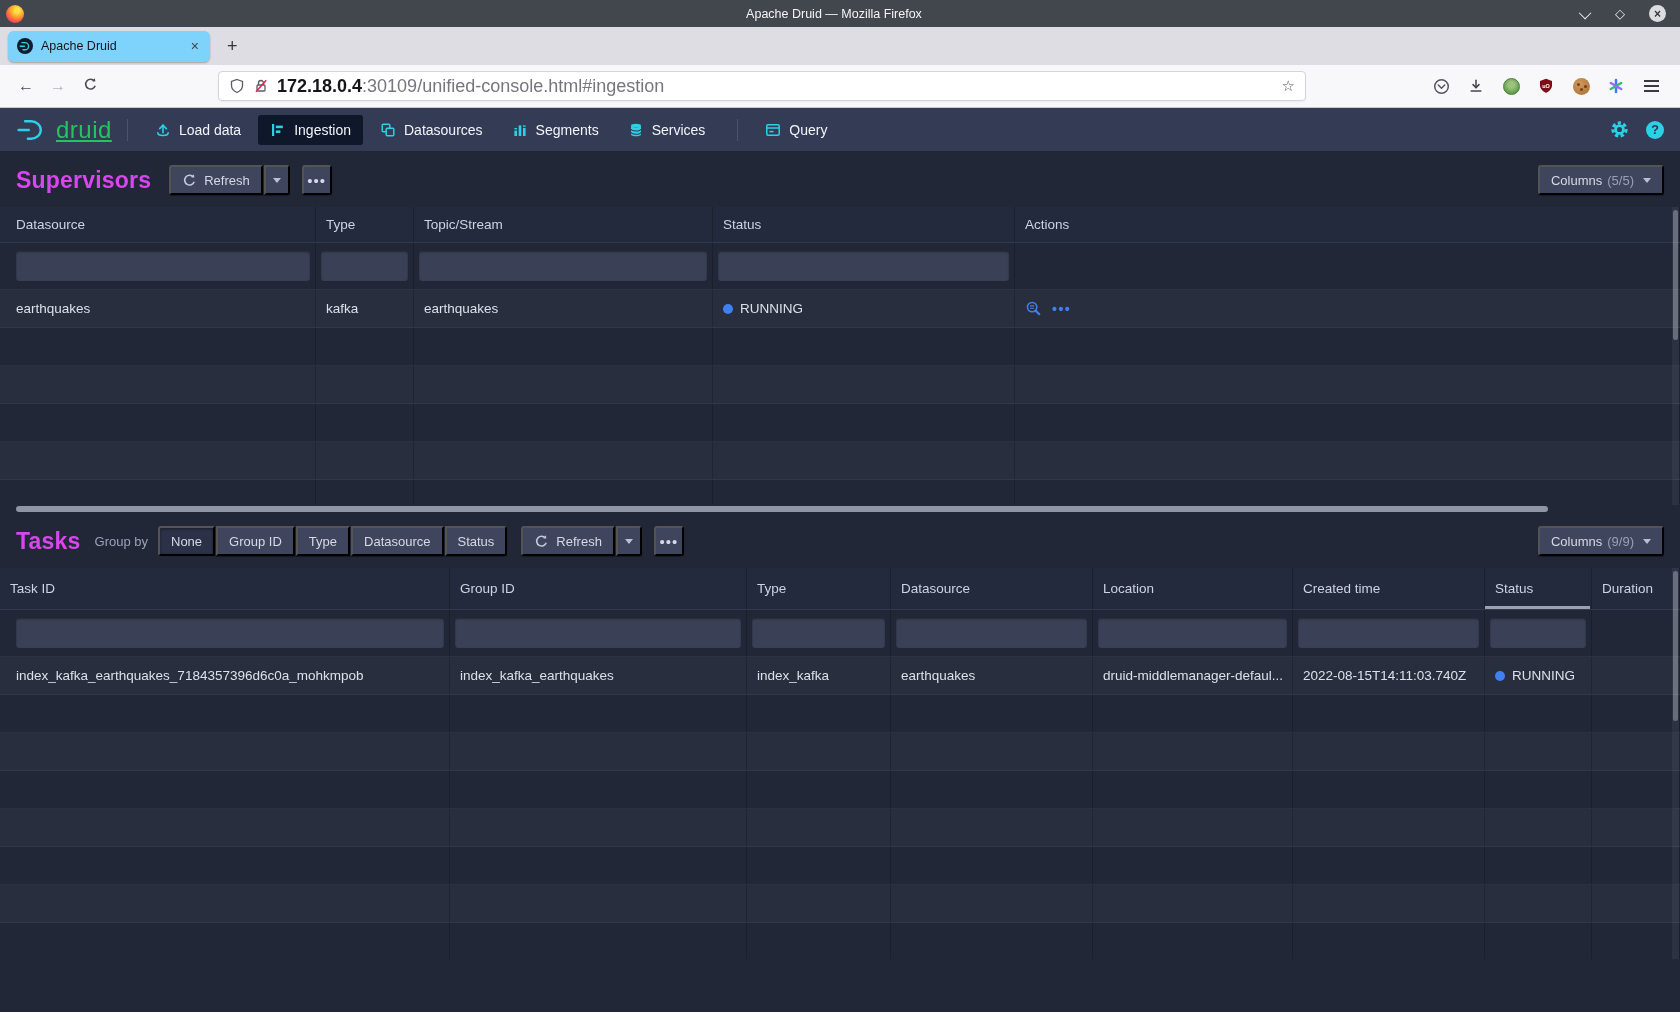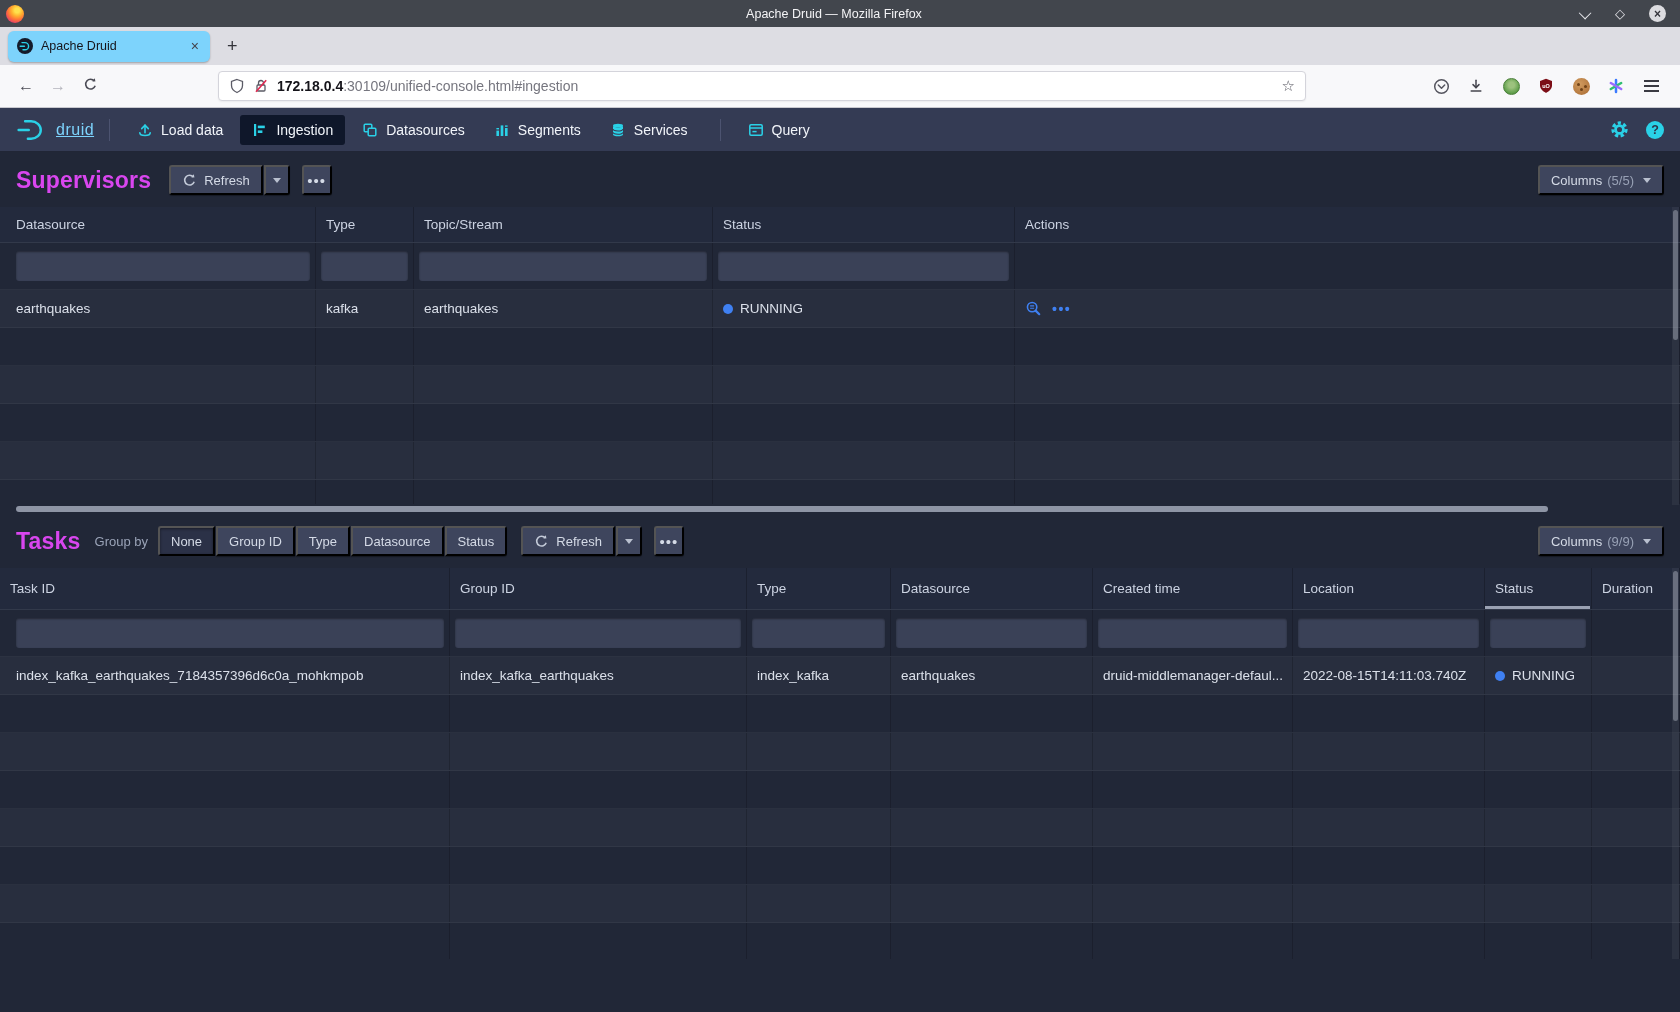--- a/index.html
+++ b/index.html
@@ -23,37 +23,37 @@
   .tab-title { font-size:12.5px; color:#15141a; margin-left:8px; flex:1; }
   .tab-close { color:#43434b; font-size:14px; padding:0 2px; }
   .newtab { margin-left:17px; color:#33333a; font-size:18px; line-height:1; }
 
   
   .toolbar { height:43px; background:#f8f8fa; border-bottom:1px solid #c9c9cf; display:flex; align-items:center; padding:0 10px; flex:none; }
   .navbtn { width:32px; text-align:center; font-size:16px; color:#4b4b55; }
   .navbtn.disabled { color:#b4b4bc; }
   .urlbar { margin-left:112px; width:1088px; height:30px; background:#ffffff; border:1px solid #d4d4db; border-radius:4px; display:flex; align-items:center; padding:0 10px; box-shadow:0 1px 2px rgba(0,0,0,.06); }
   .urlbar .ubicon { display:flex; margin-right:8px; }
-  .url-text { font-size:14px; color:#15141a; flex:1; white-space:nowrap; overflow:hidden; }
+  .url-text { font-size:18px; color:#15141a; flex:1; white-space:nowrap; overflow:hidden; }
   .url-text .dim { color:#76767f; }
   .star { color:#55555f; font-size:15px; }
   .tb-icons { margin-left:auto; display:flex; align-items:center; gap:13px; padding-right:8px; }
   .tb-icons > span { display:flex; align-items:center; justify-content:center; width:22px; height:22px; }
   .circle-ext { width:17px; height:17px; border-radius:50%; }
   .green-ext { background:radial-gradient(circle at 50% 40%, #9cc27e 0 25%, #5f9e4a 70%, #4c833a 100%); border:1px solid #4a7f39; }
   .cookie-ext { position:relative; background:radial-gradient(circle at 40% 35%, #d09a5e, #b5793f 70%, #9c6330); }
   .cookie-ext i, .cookie-ext b { position:absolute; width:3px; height:3px; border-radius:50%; background:#6f4218; }
   .cookie-ext i { left:4px; top:5px; box-shadow:7px 2px 0 #6f4218; }
   .cookie-ext b { left:7px; top:10px; }
   .hamburger { width:15px; height:2px; background:#3a3a42; box-shadow:0 5px 0 #3a3a42, 0 -5px 0 #3a3a42; }
 
   
   .druidbar { height:44px; background:#343b54; display:flex; align-items:center; padding:0 16px; flex:none; border-bottom:1px solid rgba(0,0,0,.35); }
   .brand { display:flex; align-items:center; gap:8px; }
-  .brand-name { color:#7dd3fc; font-size:16px; letter-spacing:.5px;text-decoration:underline; }
+  .brand-name { color:#22c55e; font-size:24px; letter-spacing:.5px;text-decoration:underline; }
   .vdiv { width:1px; height:22px; background:#4c5370; margin:0 15px; }
   .dnav { display:flex; align-items:center; }
   .dnav-item { display:flex; align-items:center; gap:8px; color:#f2f5fa; font-size:14px; padding:7px 12px; border-radius:3px; margin-right:5px; }
   .dnav-item.active { background:#0f172a; }
   .cyan { color:var(--accent-cyan,#2ad1e7); }
   .blue { color:var(--accent-blue,#3f80f2); }
   .icon { display:flex; align-items:center; }
   .dbar-right { margin-left:auto; display:flex; align-items:center; gap:17px; }
   .help-badge { width:18px; height:18px; border-radius:50%; background:var(--accent-cyan,#2ad1e7); color:#2c3349; font-weight:bold; font-size:12.5px; display:flex; align-items:center; justify-content:center; }
 
@@ -426,22 +426,22 @@
       <span class="caret"></span>
     </button>
   </div>
 
   <div class="tablewrap">
     <div class="thead tall g-task">
       <div class="hcell">Task ID</div>
       <div class="hcell">Group ID</div>
       <div class="hcell">Type</div>
       <div class="hcell">Datasource</div>
+      <div class="hcell">Location</div>
       <div class="hcell">Created time</div>
-      <div class="hcell">Location</div>
       <div class="hcell sorted">Status</div>
       <div class="hcell">Duration</div>
     </div>
     <div class="frow g-task">
       <div class="fcell"><input style=""></div>
       <div class="fcell"><input style=""></div>
       <div class="fcell"><input style=""></div>
       <div class="fcell"><input style=""></div>
       <div class="fcell"><input style=""></div>
       <div class="fcell"><input style=""></div>

